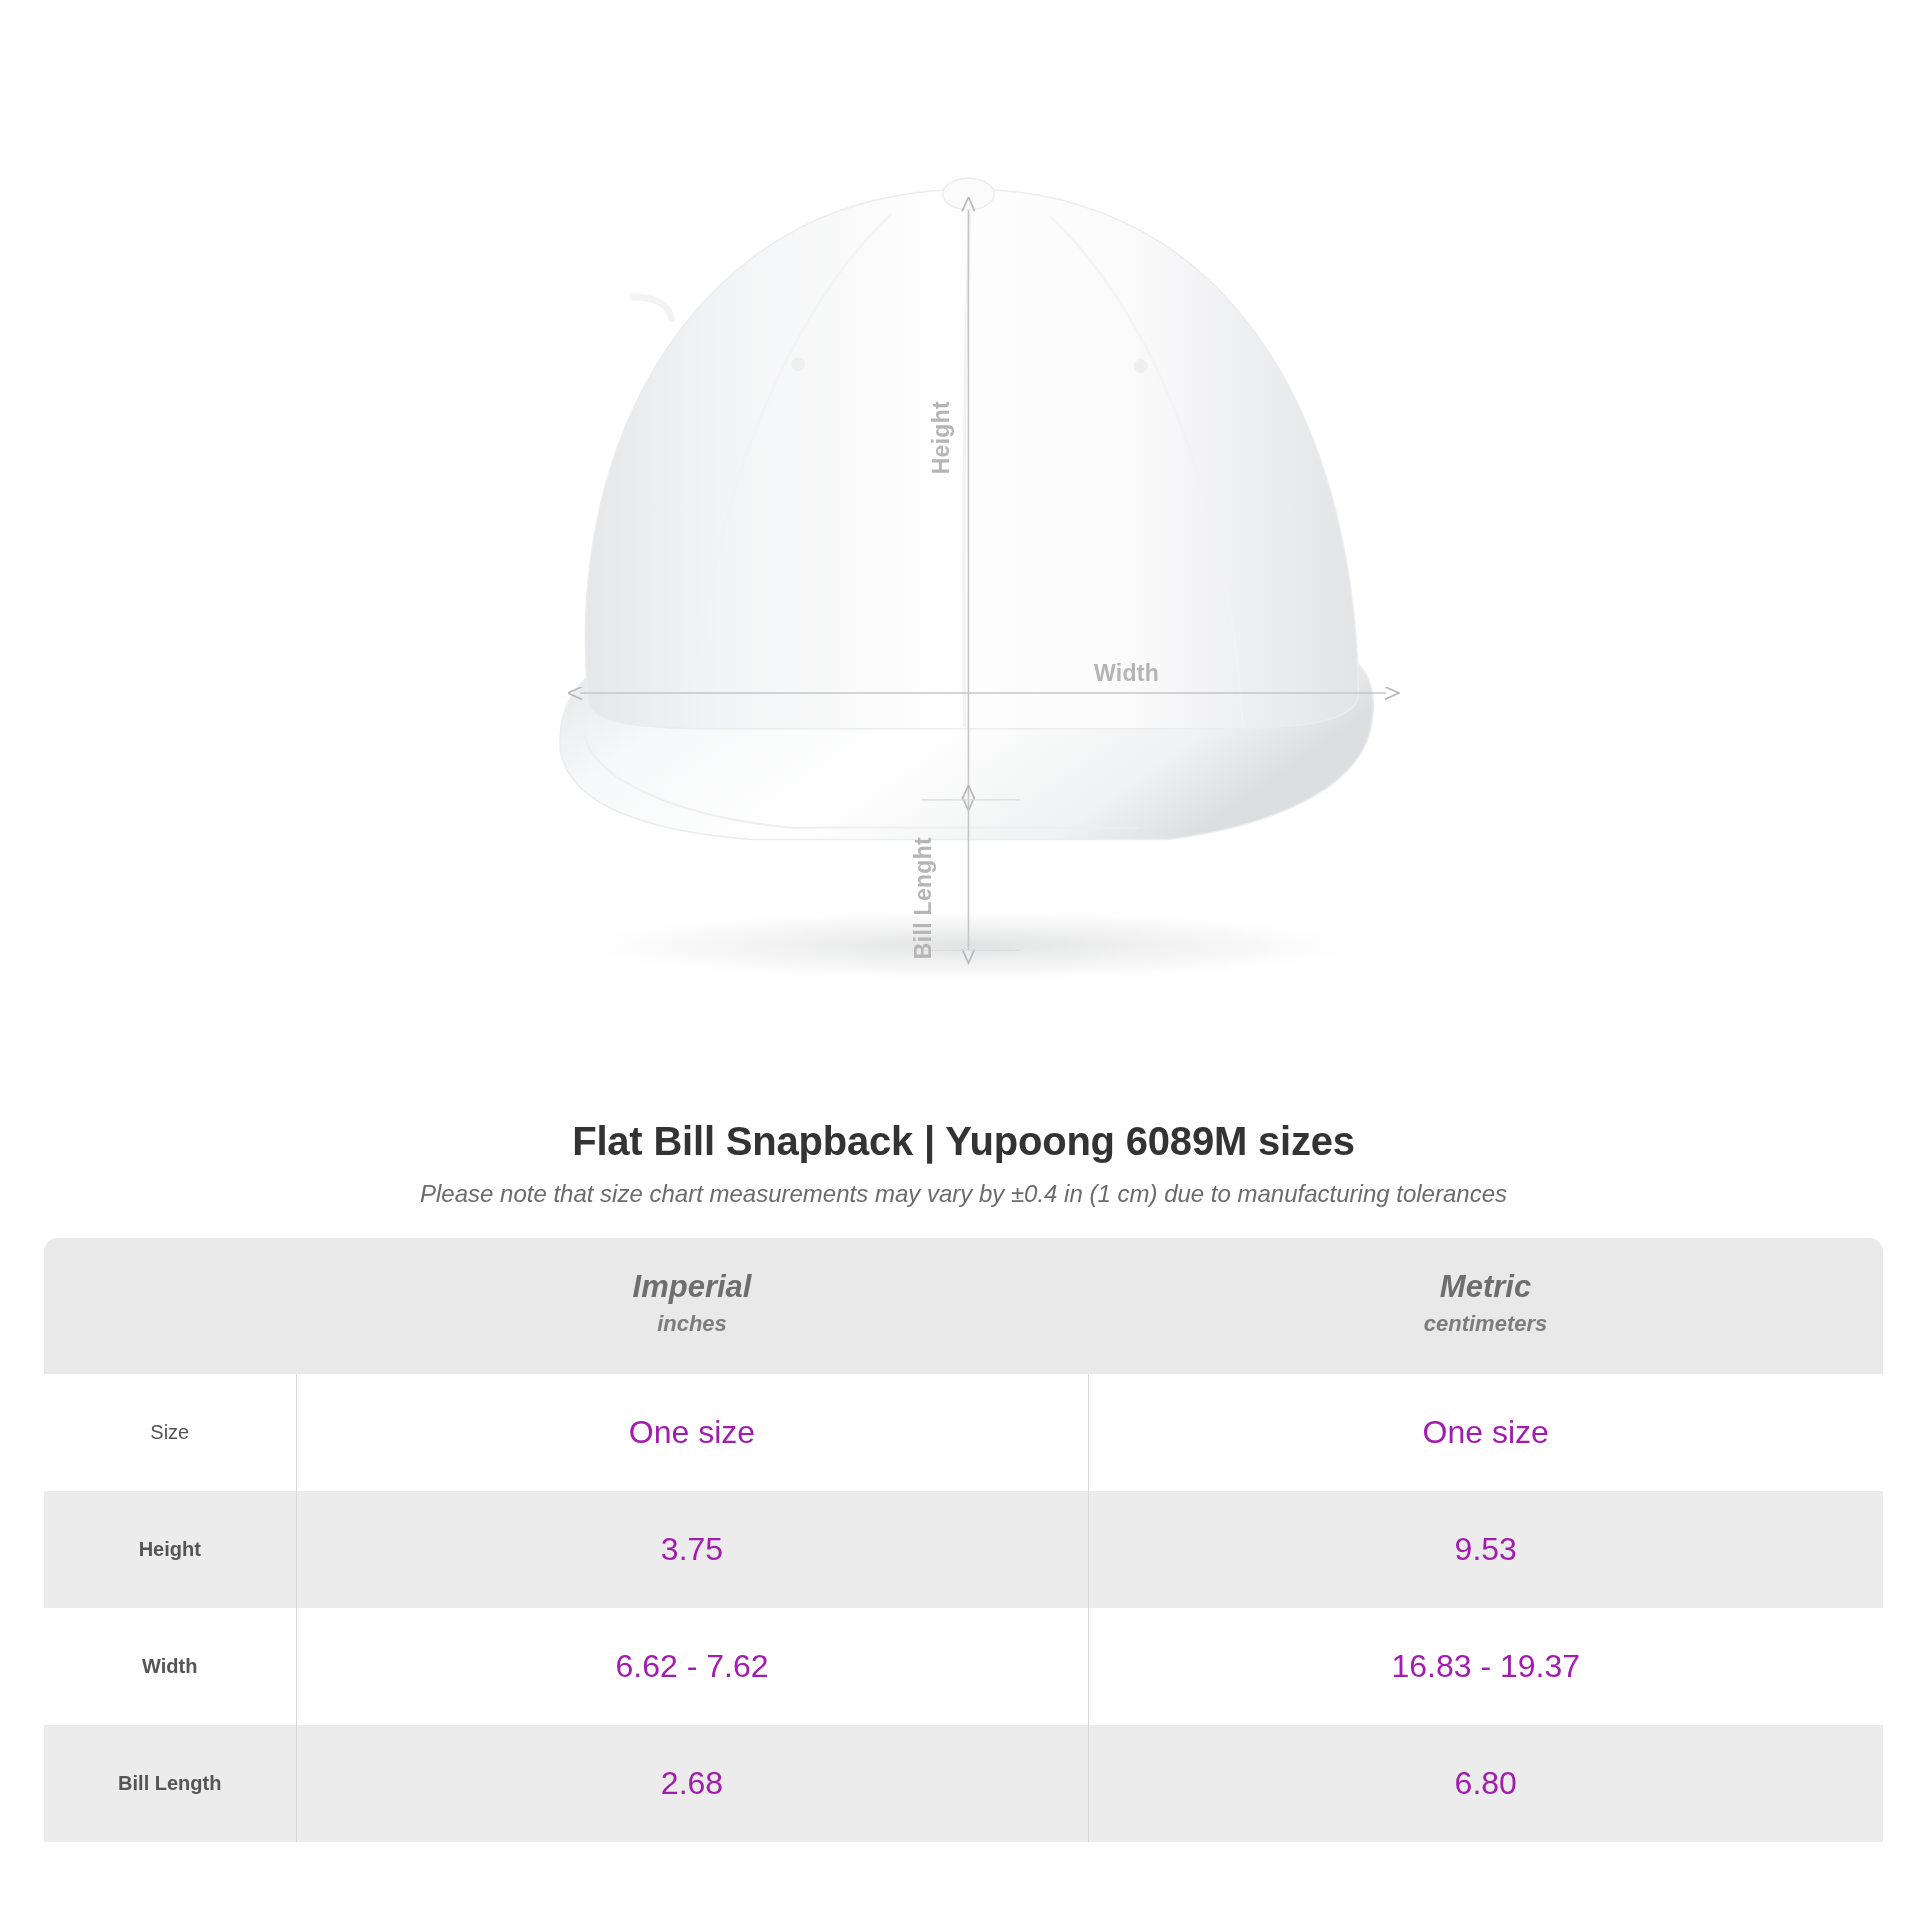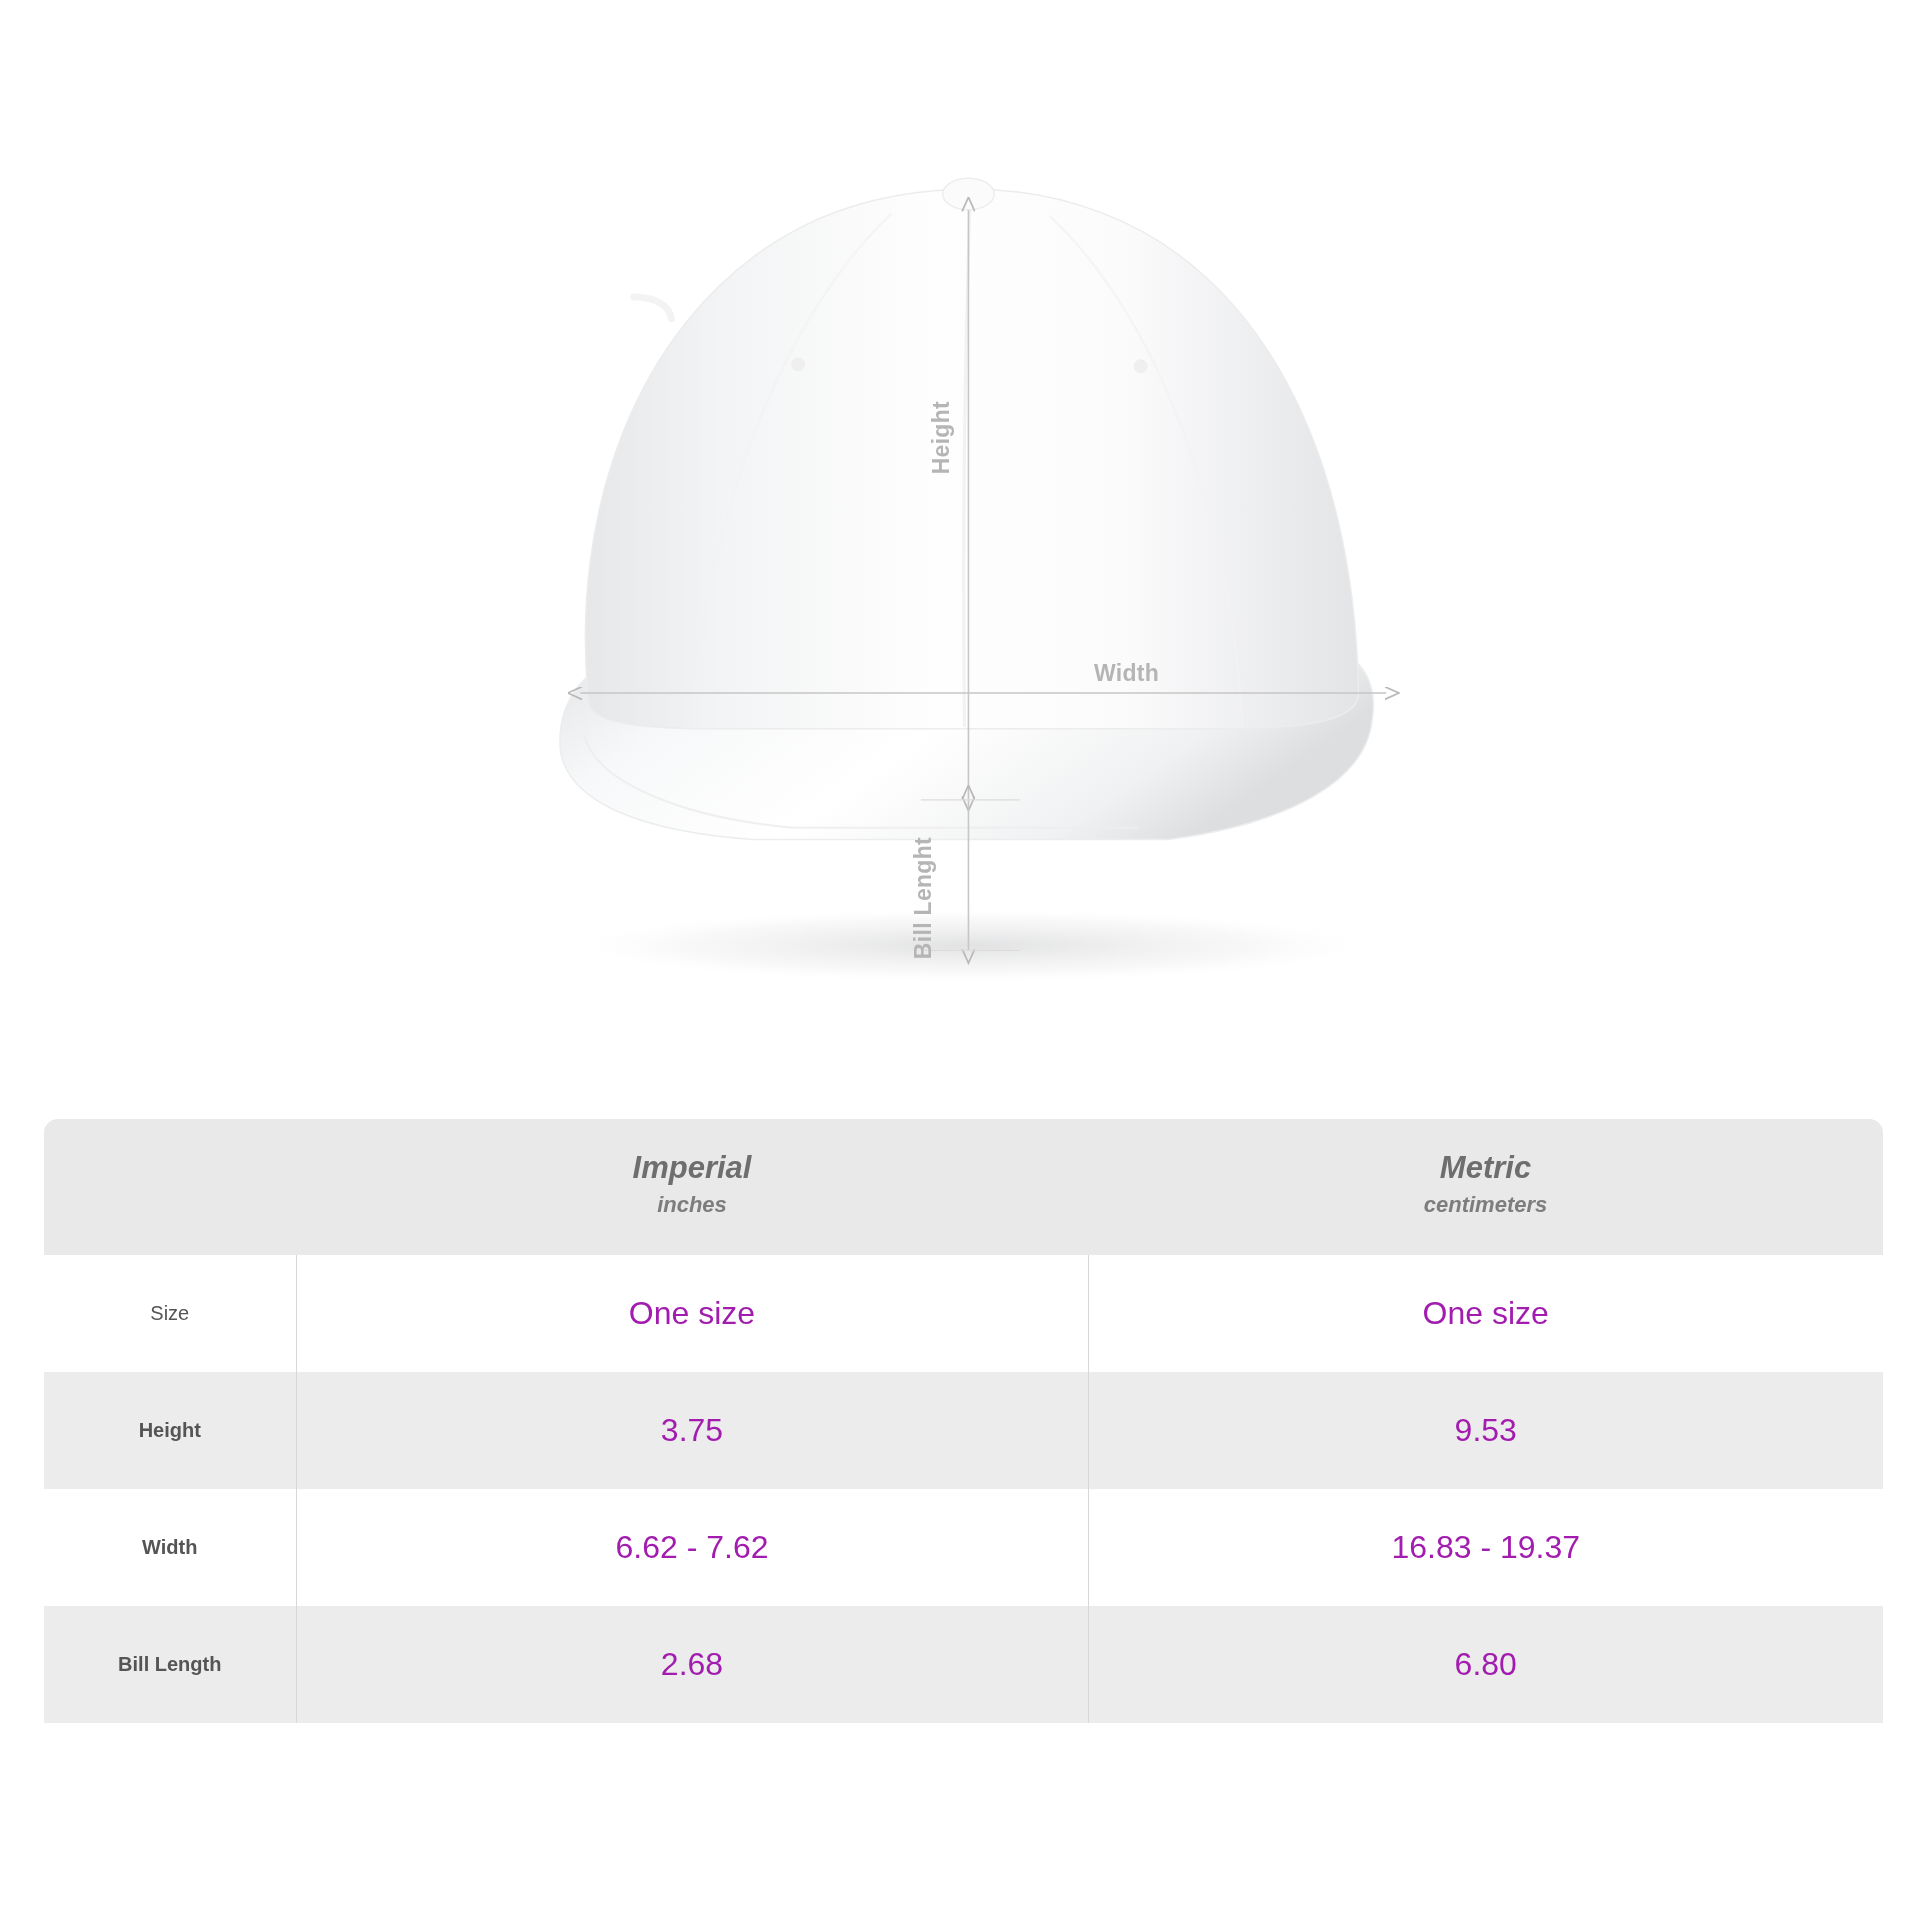--- a/index.html
+++ b/index.html
@@ -206,20 +206,22 @@
 
     <div class="dim-label" id="label-width">Width</div>
 
     <div class="dim-label vertical" id="label-bill">
       <span>Bill</span>
       <span>Lenght</span>
     </div>
   </div>
 
   <div class="title-block">
+    <h1 class="chart-title">Flat Bill Snapback | Yupoong 6089M sizes</h1>
+    <p class="chart-note">Please note that size chart measurements may vary by ±0.4 in (1 cm) due to manufacturing tolerances</p>
   </div>
 
   <div class="table-wrap">
     <table class="size-chart">
       <colgroup>
         <col class="col-size">
         <col class="col-imp">
         <col class="col-met">
       </colgroup>
       <thead>

